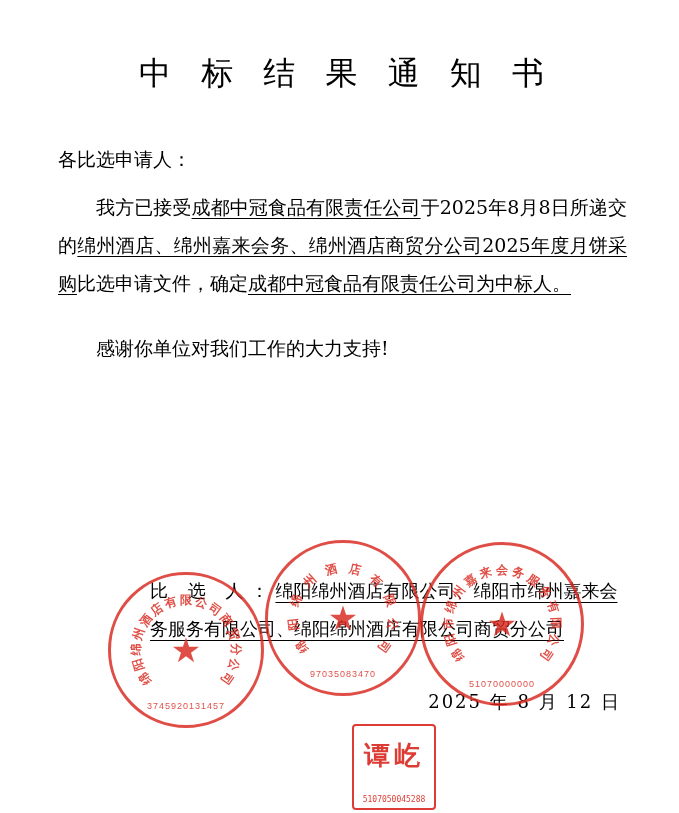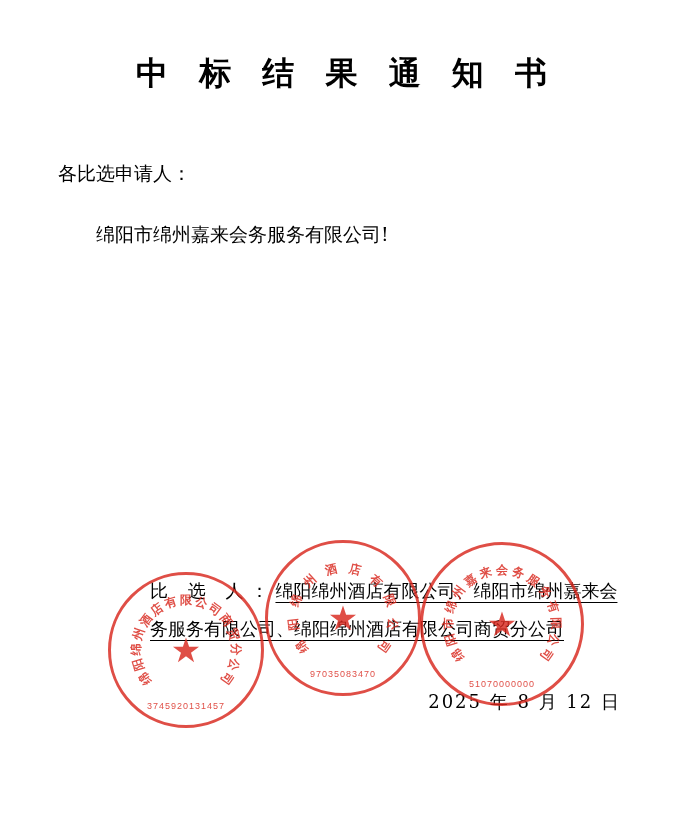--- a/index.html
+++ b/index.html
@@ -16,28 +16,28 @@
     overflow: hidden;
   }
   .page {
     position: relative;
     width: 679px;
     height: 813px;
   }
   .doc-title {
     text-align: center;
     font-size: 32px;
-    font-weight: bold;
+    font-weight: normal;
     letter-spacing: 10px;
     margin-top: 52px;
     padding-left: 14px;
     font-family: "DejaVu Serif", "Liberation Serif", serif;
   }
   .salutation {
-    margin-top: 62px;
+    margin-top: 48px;
     margin-left: 58px;
     font-size: 19px;
     line-height: 1.6;
   }
   .body-block {
     margin-top: 14px;
     margin-left: 58px;
     margin-right: 52px;
     font-size: 19px;
     line-height: 2.0;
@@ -182,22 +182,25 @@
 </style>
 </head>
 <body>
 
 <div class="page">
 
   <div class="doc-title">中 标 结 果 通 知 书</div>
 
   <div class="salutation">各比选申请人：</div>
 
-
-  <div class="thanks">绵阳市绵州嘉来会务服务有限公司!</div>
+  <div class="body-block">
+    <span class="indent"></span><span>我方已接受</span><span class="u">成都中冠食品有限责任公司</span><span>于2025年8月8</span><span>日所递交的</span><span class="u">绵州酒店、绵州嘉来会务、绵州酒店商贸分公司2025年度月饼采购</span><span>比选申请文件，确定</span><span class="u">成都中冠食品有限责任公司</span><span class="u">为中标人。</span>
+  </div>
+
+  <div class="thanks">感谢你单位对我们工作的大力支持!</div>
 
   <div class="sign-area">
     <div class="bidder-line">
       <span class="bidder-label">比 选 人：</span><span class="bidder-underline">绵阳绵州酒店有限公司、绵阳市绵州嘉来会务服务有限公司、绵阳绵州酒店有限公司商贸分公司</span>
     </div>
 
 
     <div class="date-line">2025 年 8 月 12 日</div>
   </div>
 
@@ -255,14 +258,18 @@
         <span style="transform: rotate(53.5714deg) translate(-50%, -62px);">务</span>
         <span style="transform: rotate(71.4286deg) translate(-50%, -62px);">有</span>
         <span style="transform: rotate(89.2857deg) translate(-50%, -62px);">限</span>
         <span style="transform: rotate(107.143deg) translate(-50%, -62px);">公</span>
         <span style="transform: rotate(125deg) translate(-50%, -62px);">司</span>
       </div>
     <div class="star">★</div>
     <div class="stamp-bottom-code">51070000000</div>
   </div>
 
+  <div class="name-stamp">
+    <div class="nm">谭屹</div>
+    <div class="code">5107050045288</div>
+  </div>
 
 </div>
 
 </body></html>

